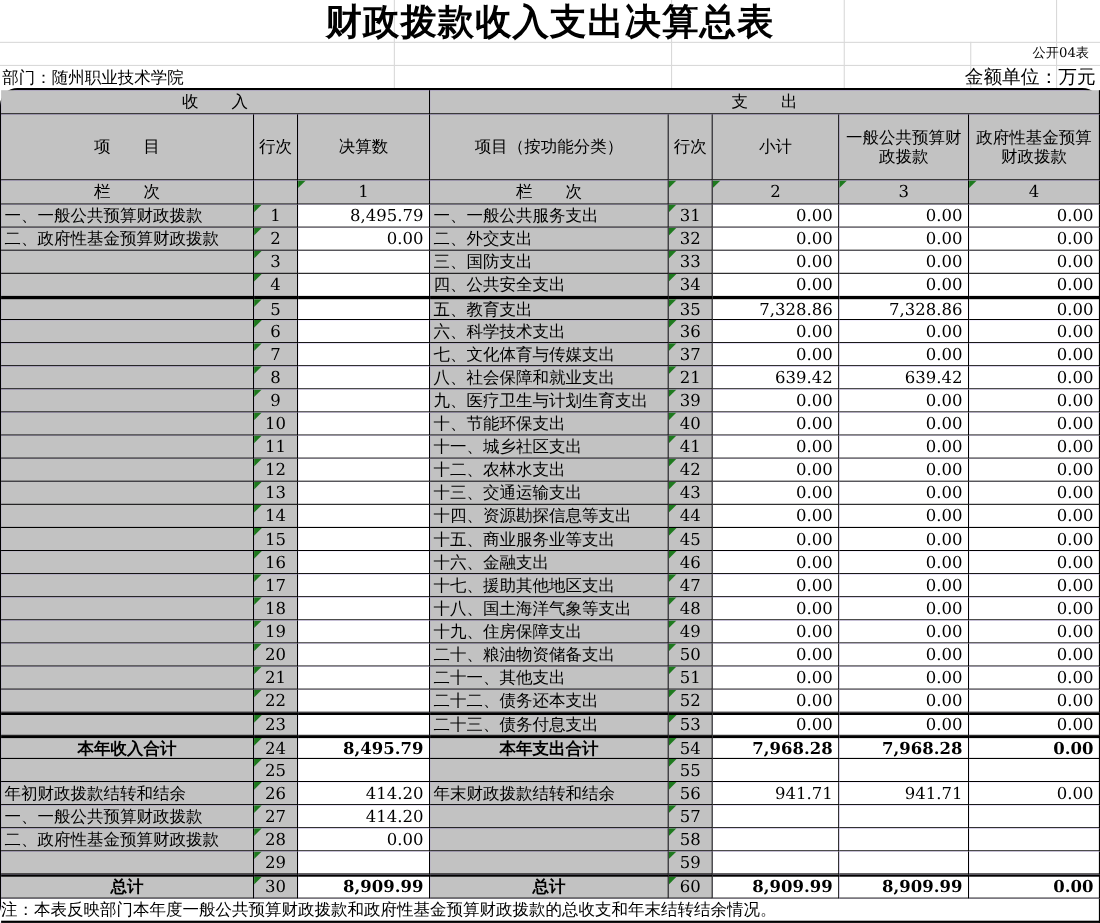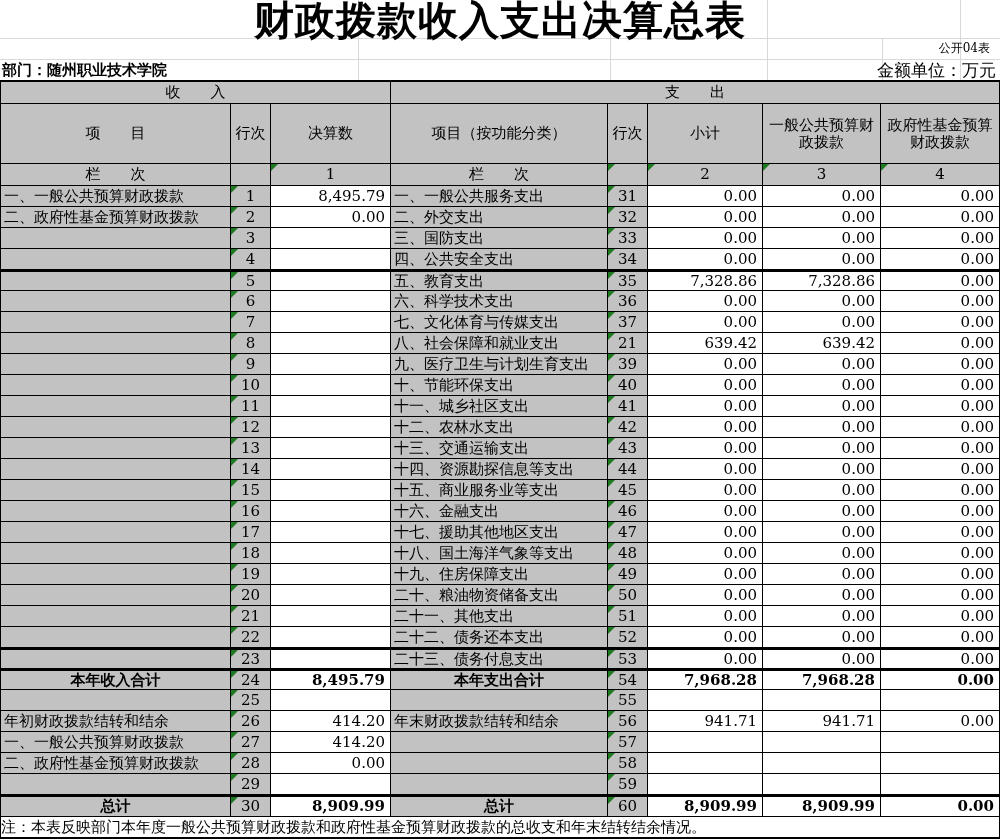--- a/index.html
+++ b/index.html
@@ -8,43 +8,44 @@
     font-family:"DejaVu Serif","Liberation Serif",serif;
     color:#000;
   }
   
   .tophead { position:relative; width:1000px; height:80px; background:#fff; }
   .gl { position:absolute; background:#d9d9d9; z-index:0; }
   .gl.h { left:0; width:1000px; height:1px; }
   .gl.v { top:0; width:1px; height:80px; }
   .doc-title {
     position:absolute; left:0; right:0; top:1px; height:54px; z-index:1;
-    text-align:center; font-size:40px; font-weight:bold; letter-spacing:1px;
+    text-align:center; font-size:33px; font-weight:bold; letter-spacing:1px;
     line-height:38px; white-space:nowrap;
   }
   .sheet-label {
     position:absolute; right:10px; top:38px; height:21px; line-height:21px;
     font-size:12px; z-index:1;
   }
   .dept-label {
     position:absolute; left:2px; top:60px; height:20px; line-height:20px;
-    font-size:15px; z-index:1;font-weight:bold;
+    font-size:15px; z-index:1;
   }
   .unit-label {
     position:absolute; right:4px; top:60px; height:20px; line-height:20px;
     font-size:17px; z-index:1;
   }
   
   .grid {
     width:1000px; height:759px; box-sizing:border-box;
     border-top:2px solid #000; border-left:1px solid #000;
     display:grid;
     grid-template-columns:230px 40px 120px 217px 40px 115px 118px 119px;
     grid-template-rows:22px 60px 22px repeat(29,21px) 22px 22px;
     background:#8b5cf6;
+    border-radius:16px;
   }
   .cell {
     box-sizing:border-box; position:relative; overflow:hidden;
     border-right:1px solid #000; border-bottom:1px solid #000;
     background:#c2c2c2;
     display:flex; align-items:center;
     font-size:15px; line-height:17px; white-space:nowrap;
   }
   .cell.wrap { white-space:normal; text-align:center; justify-content:center; padding:0 3px; }
   .cell.ctr  { justify-content:center; }

